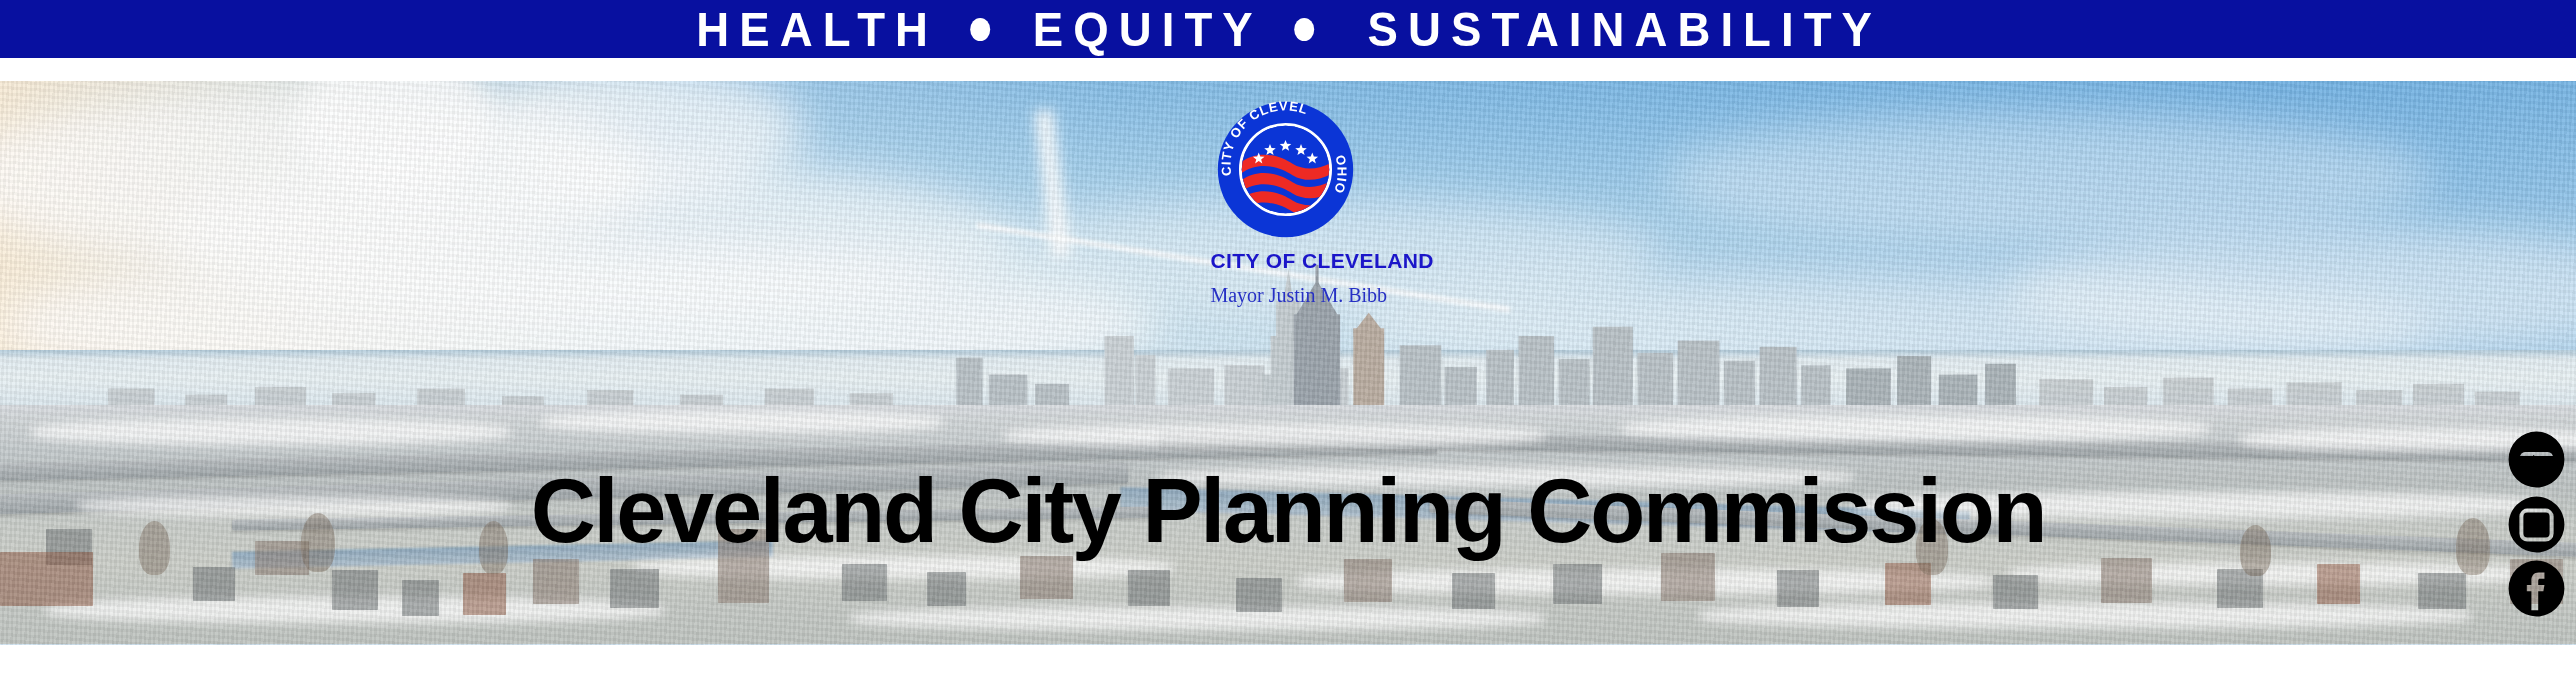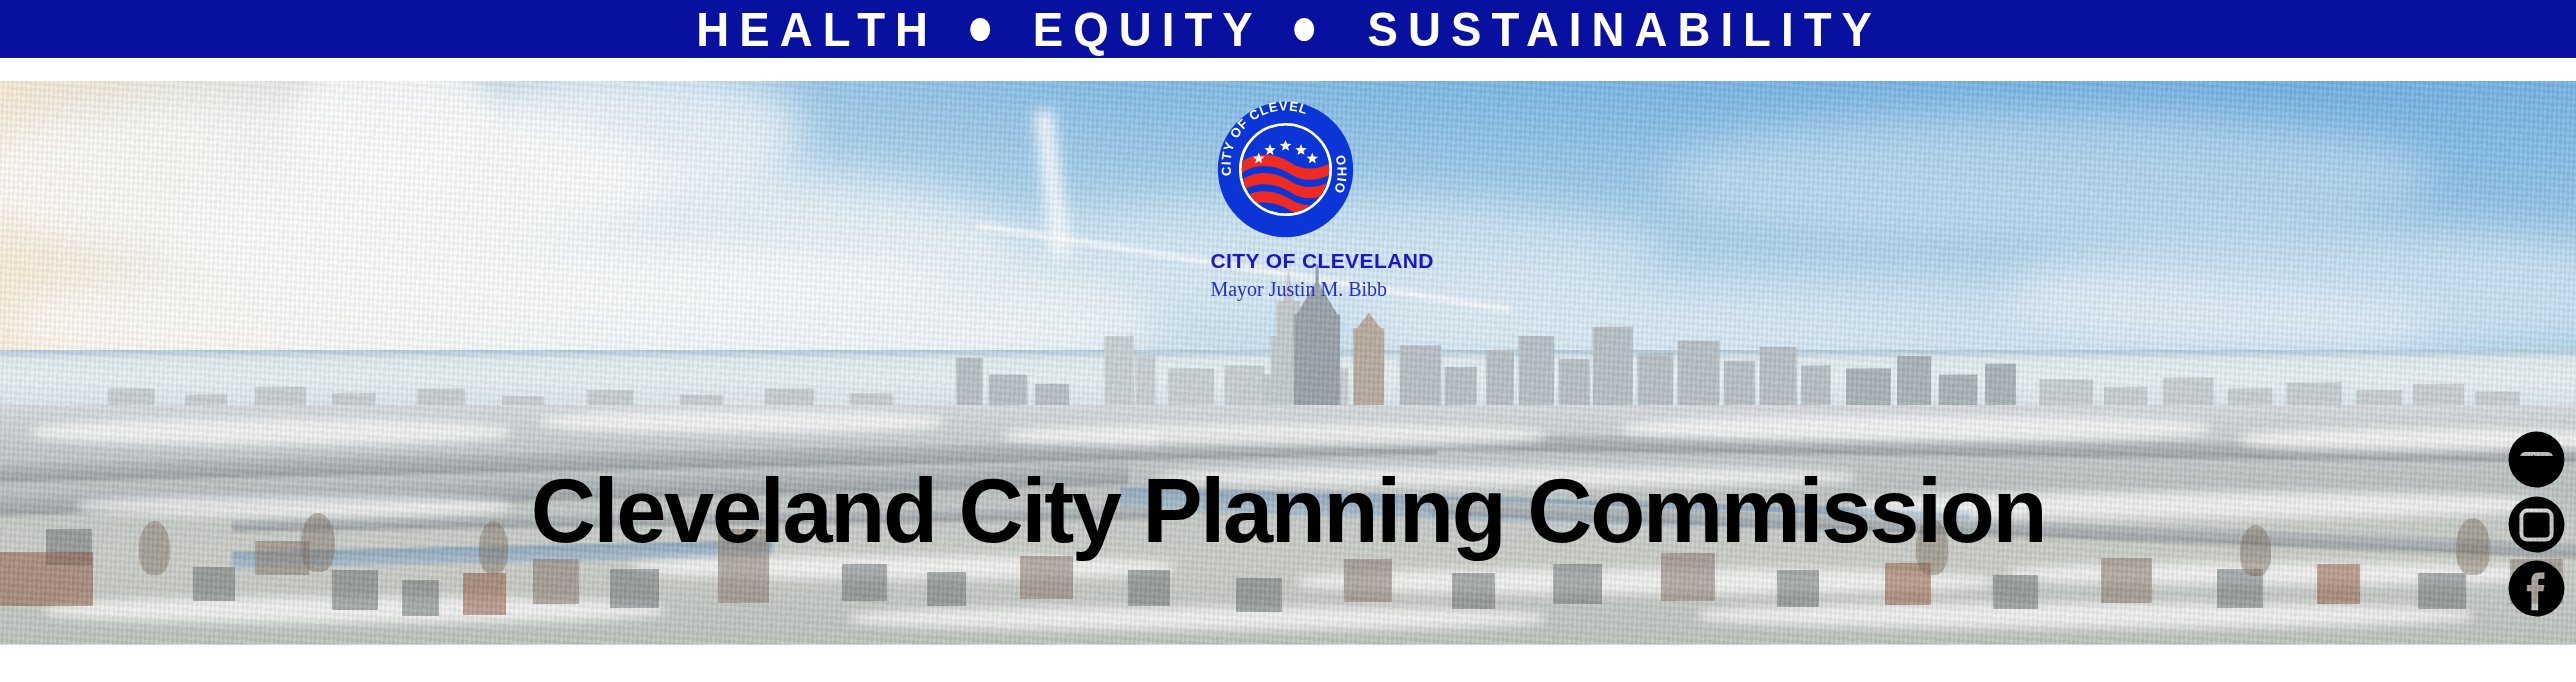--- a/index.html
+++ b/index.html
@@ -167,21 +167,21 @@
     margin-top:9.3px;
     font-family:"Liberation Sans", sans-serif;
     font-weight:bold;
     font-size:21px;
     letter-spacing:0.4px;
     color:#1B16C9;
     white-space:nowrap;
     transform:translateX(-4.6px);
   }
   .mayor-name {
-    margin-top:5px;
+    margin-top:11px;
     font-family:"Liberation Serif", serif;
     font-size:20px;
     color:#2630C4;
     white-space:nowrap;
     transform:translateX(-4.6px);
   }
 
   
   .headline {
     position:absolute; left:0; top:384px;

